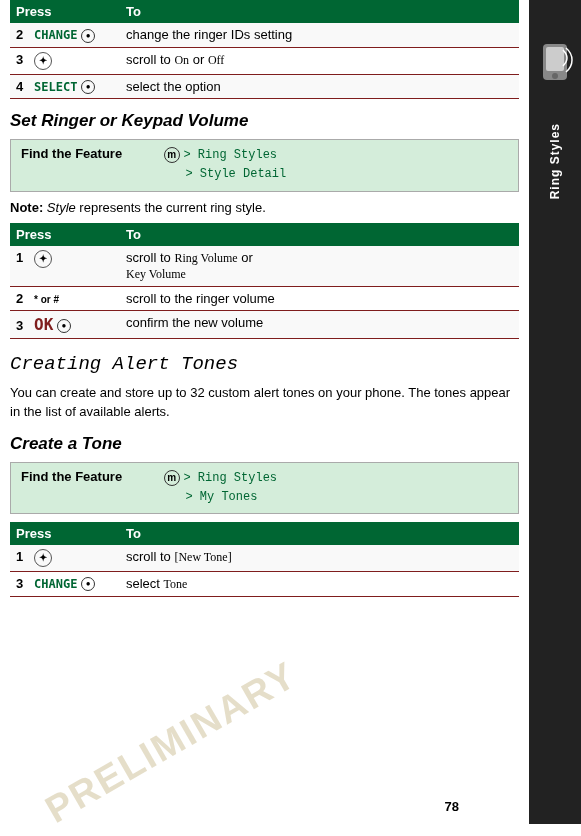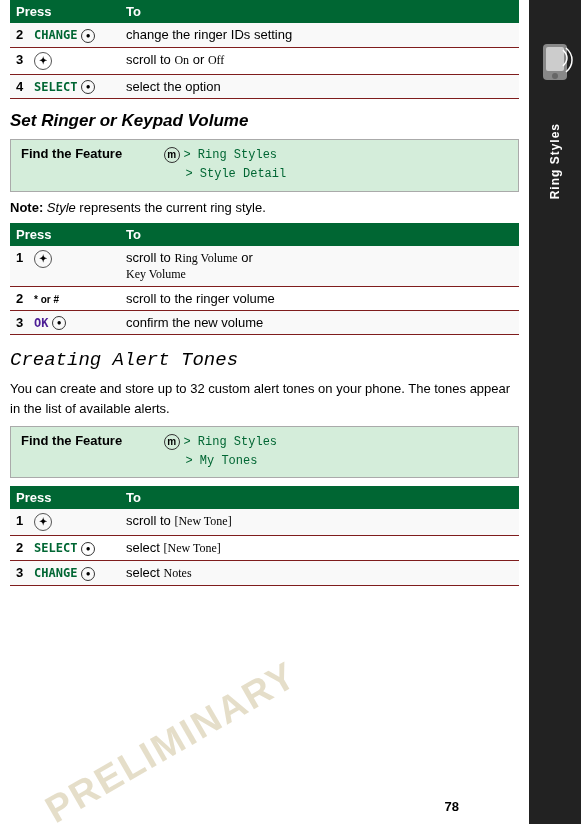--- a/index.html
+++ b/index.html
@@ -261,32 +261,33 @@
             <span style="font-weight:bold;">2</span>
             &nbsp;
             <span style="font-size:10px;">* or #</span>
           </td>
           <td>scroll to the ringer volume</td>
         </tr>
         <tr>
           <td class="press-col">
             <span style="font-weight:bold;">3</span>
             &nbsp;
-            <span style="font-family:monospace;font-size:12px;color:#4c1d95;">OK</span>
+            <span style="font-family:monospace;font-size:16px;color:#7f1d1d;">OK</span>
             <span style="display:inline-block;width:14px;height:14px;border:1.5px solid #333;border-radius:50%;text-align:center;line-height:12px;font-size:8px;vertical-align:middle;">●</span>
           </td>
           <td>confirm the new volume</td>
         </tr>
       </tbody>
     </table>
 
     <div class="section-heading-script">Creating Alert Tones</div>
 
     <p class="desc-text">You can create and store up to 32 custom alert tones on your phone. The tones appear in the list of available alerts.</p>
 
+    <div class="section-heading">Create a Tone</div>
 
     <div class="find-feature-box">
       <div class="find-feature-content">
         <span class="find-feature-label">Find the Feature</span>
         &nbsp;&nbsp;&nbsp;&nbsp;&nbsp;&nbsp;
         <div>
           <span style="display:inline-block;width:16px;height:16px;border:1.5px solid #333;border-radius:50%;text-align:center;line-height:14px;font-size:10px;font-style:normal;font-weight:bold;">m</span>
           <span class="feature-path"> &gt; <span style="color:#006633;">Ring Styles</span><br>&nbsp;&nbsp;&nbsp;&gt; <span style="color:#006633;">My Tones</span></span>
         </div>
       </div>
@@ -303,35 +304,26 @@
         <tr>
           <td class="press-col">
             <span style="font-weight:bold;">1</span>
             &nbsp;
             <span style="display:inline-block;width:18px;height:18px;border:1.5px solid #555;border-radius:50%;text-align:center;line-height:16px;font-size:10px;vertical-align:middle;">✦</span>
           </td>
           <td>scroll to <span class="mono">[New Tone]</span></td>
         </tr>
         <tr>
           <td class="press-col">
-            <span style="font-weight:bold;">2</span>
-            &nbsp;
-            <span style="font-family:monospace;font-size:12px;color:#006633;">SELECT</span>
-            <span style="display:inline-block;width:14px;height:14px;border:1.5px solid #333;border-radius:50%;text-align:center;line-height:12px;font-size:8px;vertical-align:middle;">●</span>
-          </td>
-          <td>select <span class="mono">[New Tone]</span></td>
-        </tr>
-        <tr>
-          <td class="press-col">
             <span style="font-weight:bold;">3</span>
             &nbsp;
             <span style="font-family:monospace;font-size:12px;color:#006633;">CHANGE</span>
             <span style="display:inline-block;width:14px;height:14px;border:1.5px solid #333;border-radius:50%;text-align:center;line-height:12px;font-size:8px;vertical-align:middle;">●</span>
           </td>
-          <td>select <span class="mono">Notes</span></td>
+          <td>select <span class="mono">Tone</span></td>
         </tr>
       </tbody>
     </table>
 
     <div class="page-number">78</div>
 
     <div class="watermark">PRELIMINARY</div>
 
   </div>
 

